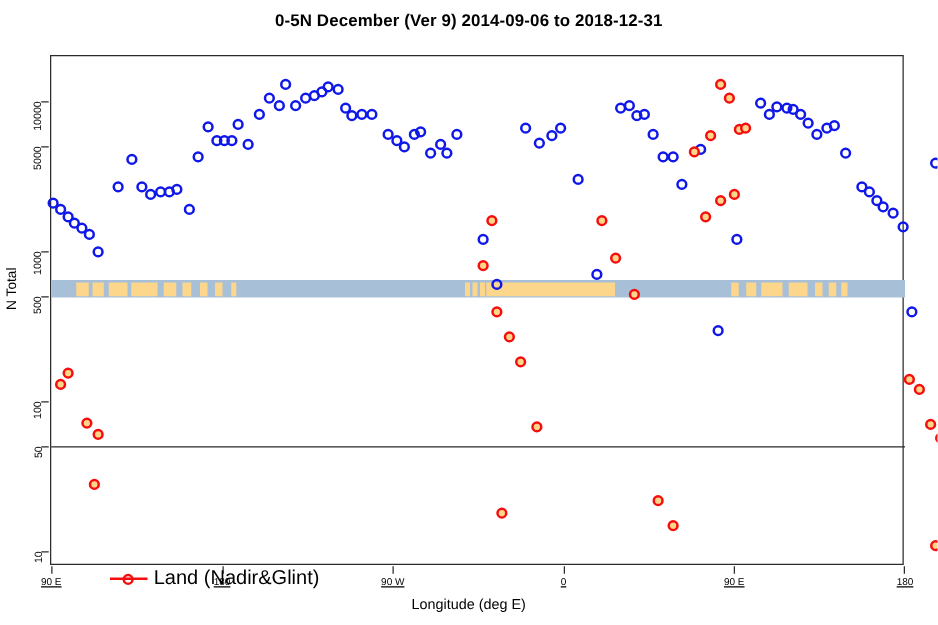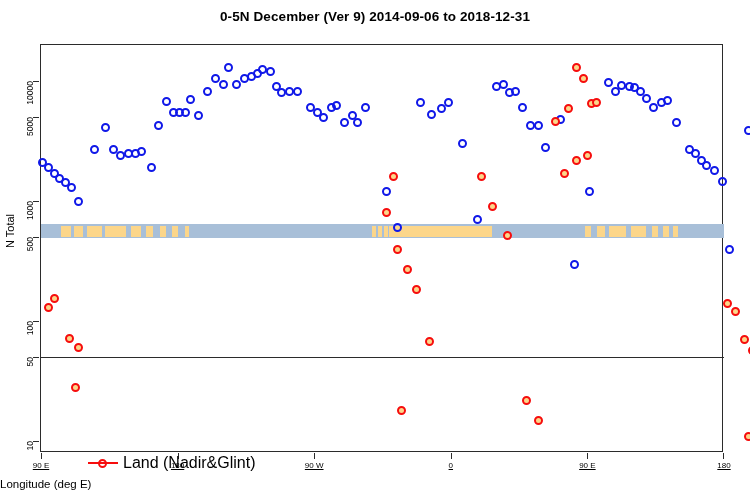--- a/index.html
+++ b/index.html
@@ -27,21 +27,21 @@
   .ytlab{position:absolute;right:0;transform-origin:100% 50%;
          transform:translate(-9px,-50%) rotate(-90deg);
          font-size:8.5px;white-space:nowrap;}
 
   .xtick{position:absolute;top:0;width:1px;height:6px;background:#2b2b2b;}
   .xtlab{position:absolute;top:9px;transform:translateX(-50%);
          font-size:8px;white-space:nowrap;text-decoration:underline;}
 
   #ylabel{position:absolute;left:4px;top:248px;font-size:11px;
           transform-origin:0 0;transform:rotate(-90deg);white-space:nowrap;}
-  #xlabel{position:absolute;left:0;top:478px;width:750px;text-align:left;
+  #xlabel{position:absolute;left:0;top:478px;width:750px;text-align:center;
           font-size:11.5px;}
 
   #legend{position:absolute;left:45px;top:411px;font-size:16px;
           line-height:13px;background:transparent;}
   .lgrow{display:flex;align-items:center;height:13px;}
   .lgsym{position:relative;width:34px;height:11px;margin-right:3px;}
   .lgline{position:absolute;top:5px;left:2px;width:30px;height:2.4px;}
   .lgmk{position:absolute;top:1.5px;left:12px;width:9px;height:9px;
         border-radius:50%;box-sizing:border-box;}
   .lgtxt{white-space:nowrap;}

